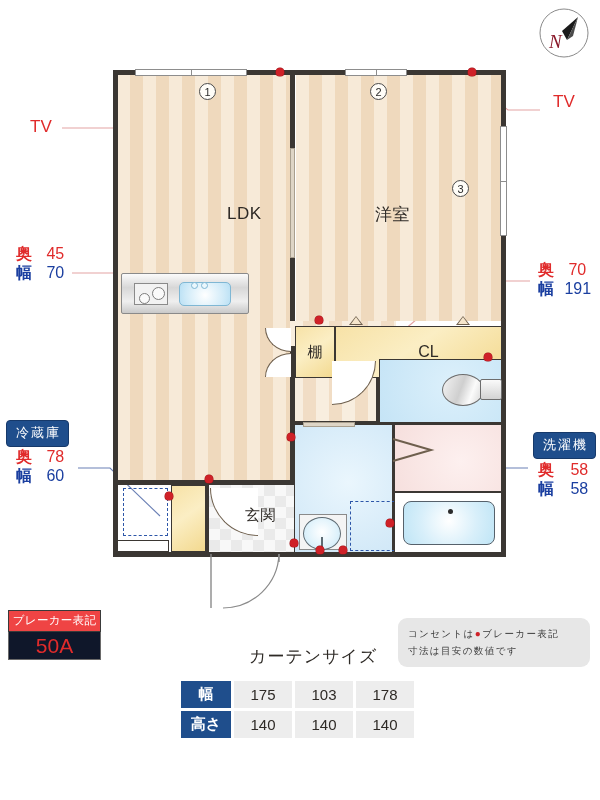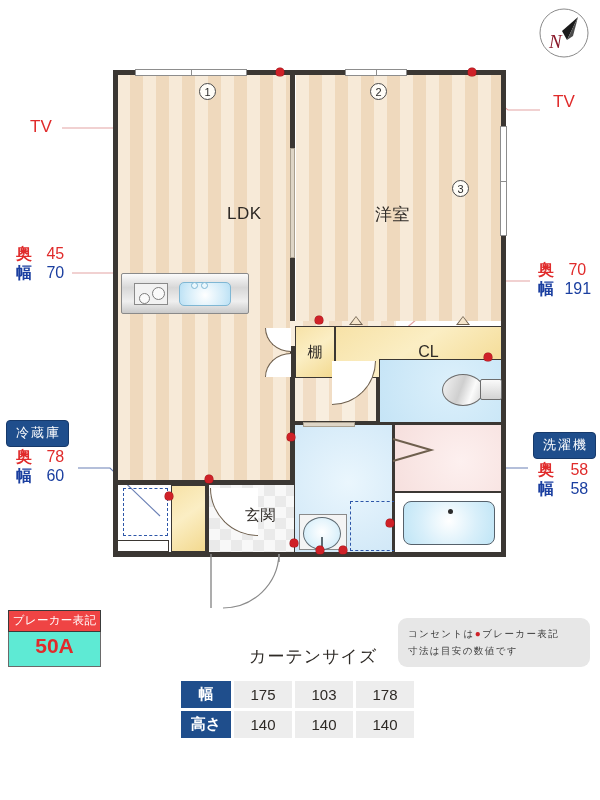--- a/index.html
+++ b/index.html
@@ -228,23 +228,23 @@
   .leader { position: absolute; overflow: visible; }
 
   
   .breaker { position: absolute; left: 8px; top: 610px; width: 93px; }
   .breaker-head {
     background: #ef4444; color: #ffffff; font-size: 11.5px;
     text-align: center; padding: 2px 0 3px; letter-spacing: .3px;
     border: 1px solid #3a3a3a; box-sizing:border-box;
   }
   .breaker-body {
-    background: #5eead4; border: 1px solid #6a6a6a; border-top: none;
-    color: #e02b2b; font-size: 21px; font-weight: 700;
-    text-align: center; padding: 2px 0 8px; box-sizing:border-box;
+    background: #0f172a; border: 1px solid #6a6a6a; border-top: none;
+    color: #e02b2b; font-size: 21px; font-weight: 400;
+    text-align: center; padding: 2px 0 1px; box-sizing:border-box;
   }
 
   
   .note {
     position: absolute; left: 398px; top: 618px; width: 192px;
     background: #e7e7e7; border-radius: 9px;
     padding: 7px 10px 8px; box-sizing: border-box;
     color: #3a3a3a; font-size: 9.5px; letter-spacing: 1.4px; line-height: 1.75;
   }
   .note .dotmark { color:#cf2128; font-size:10px; }

